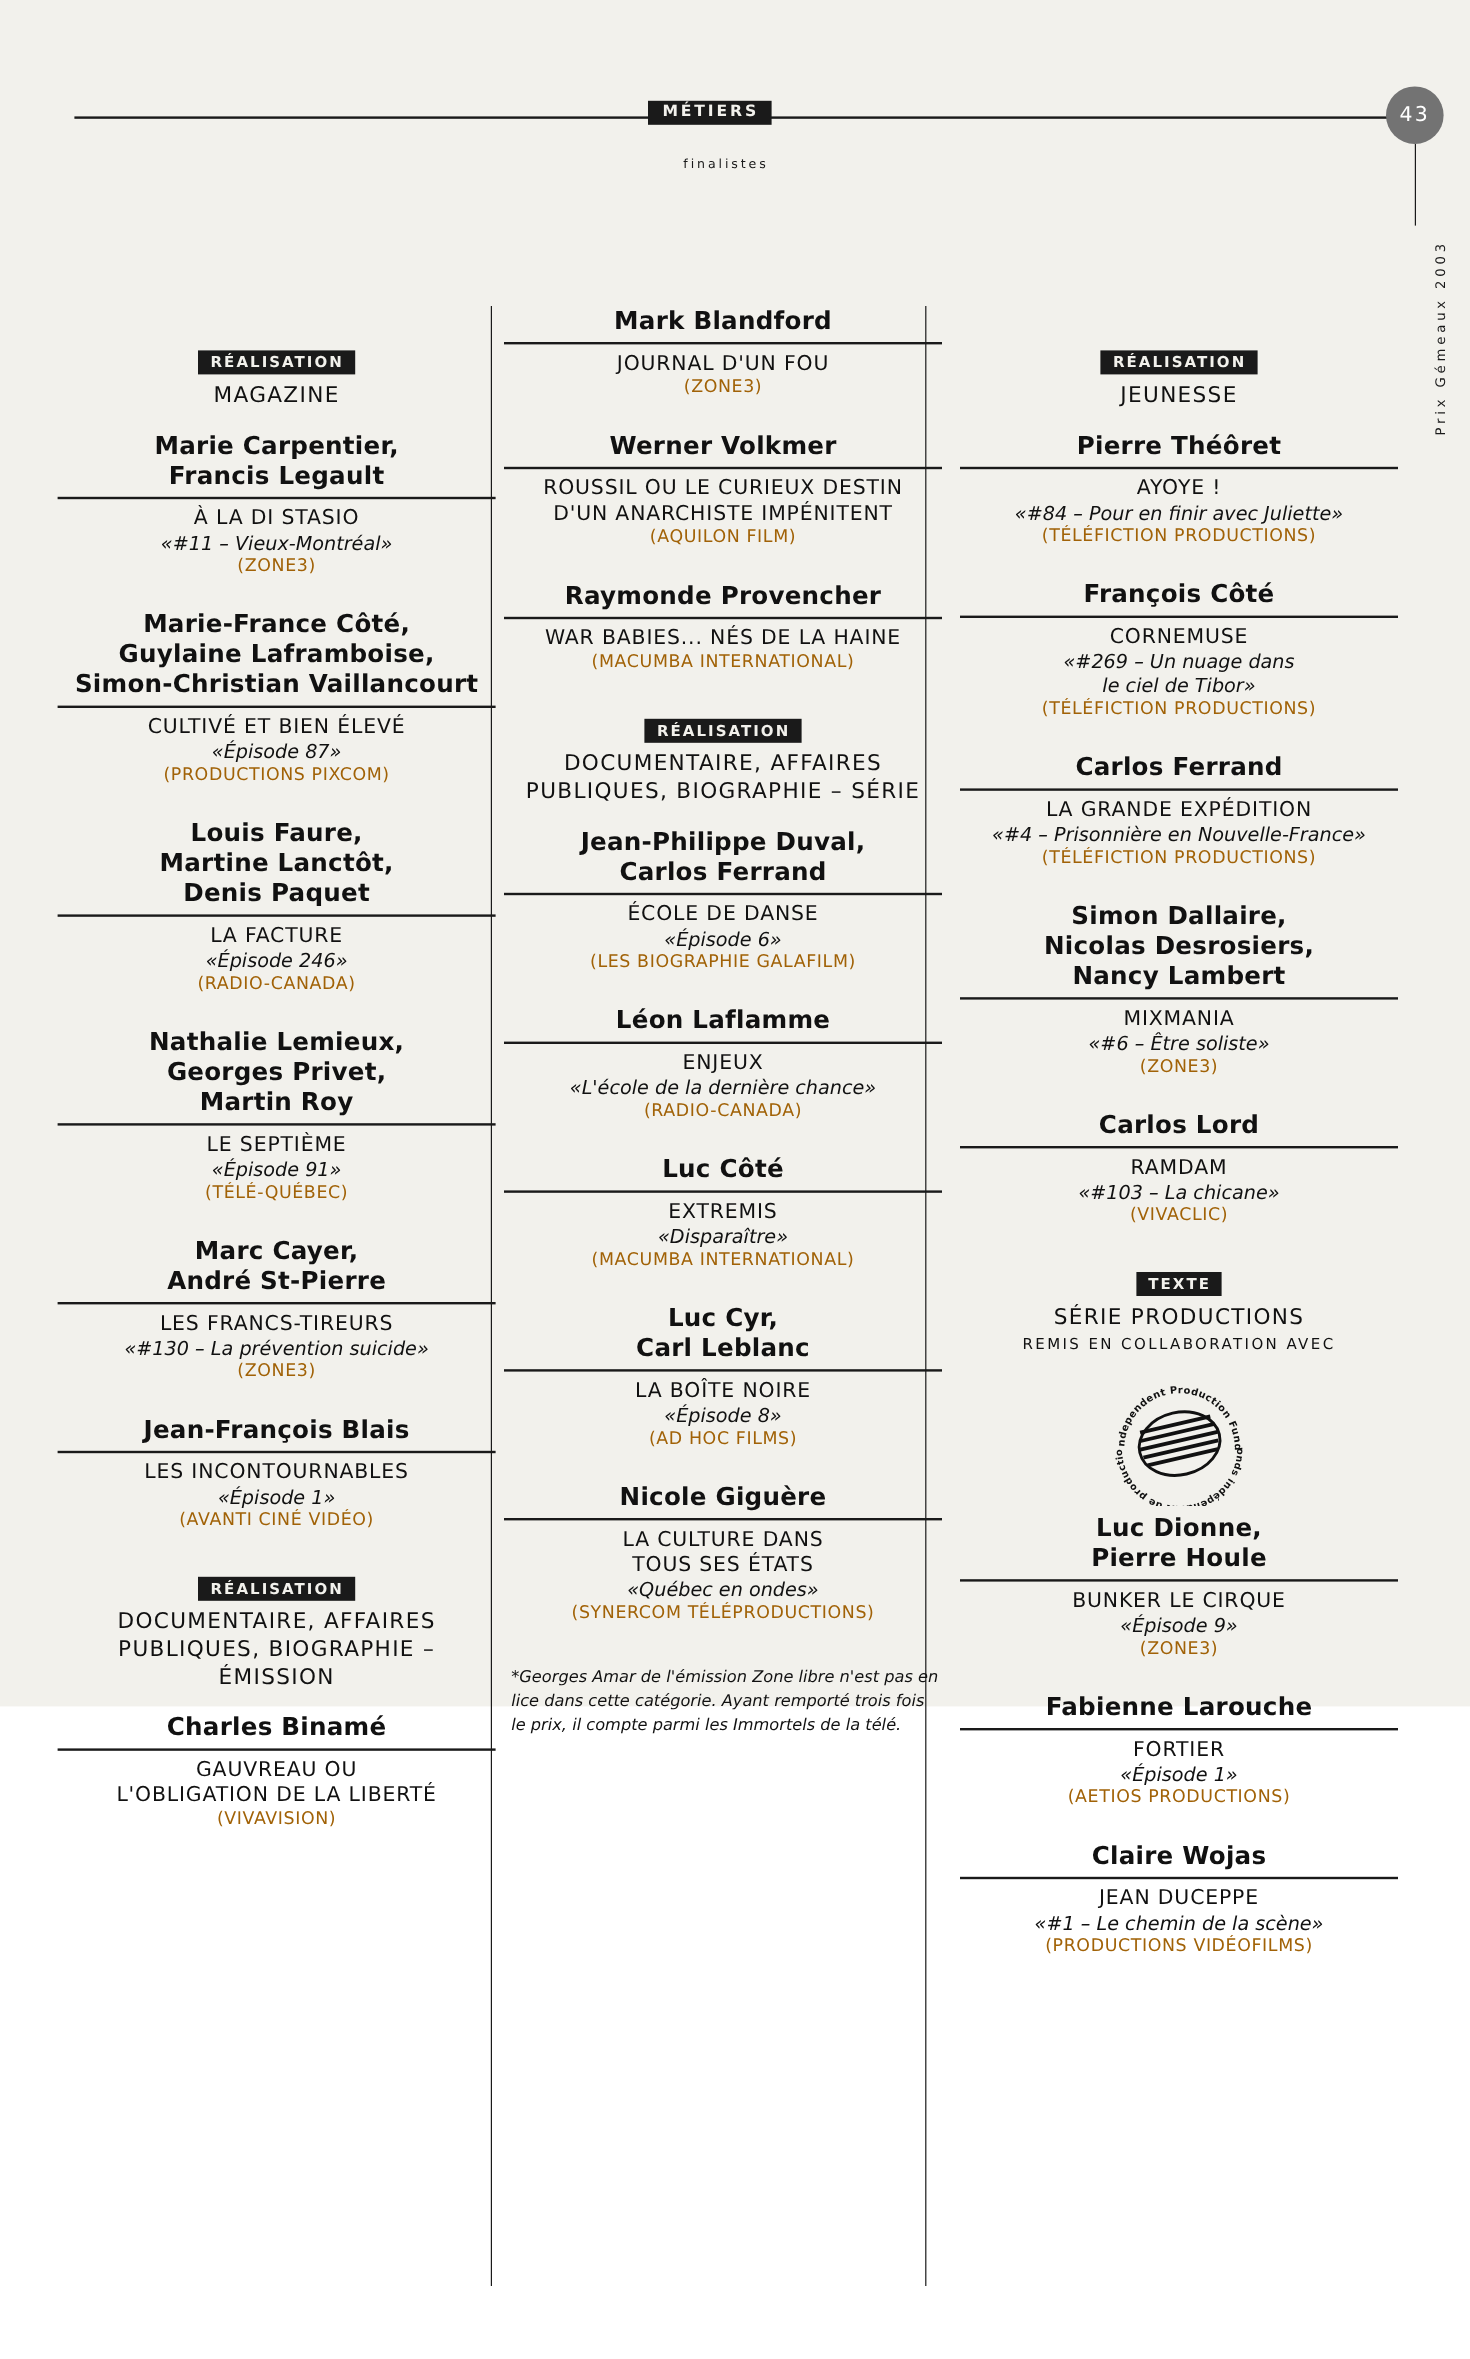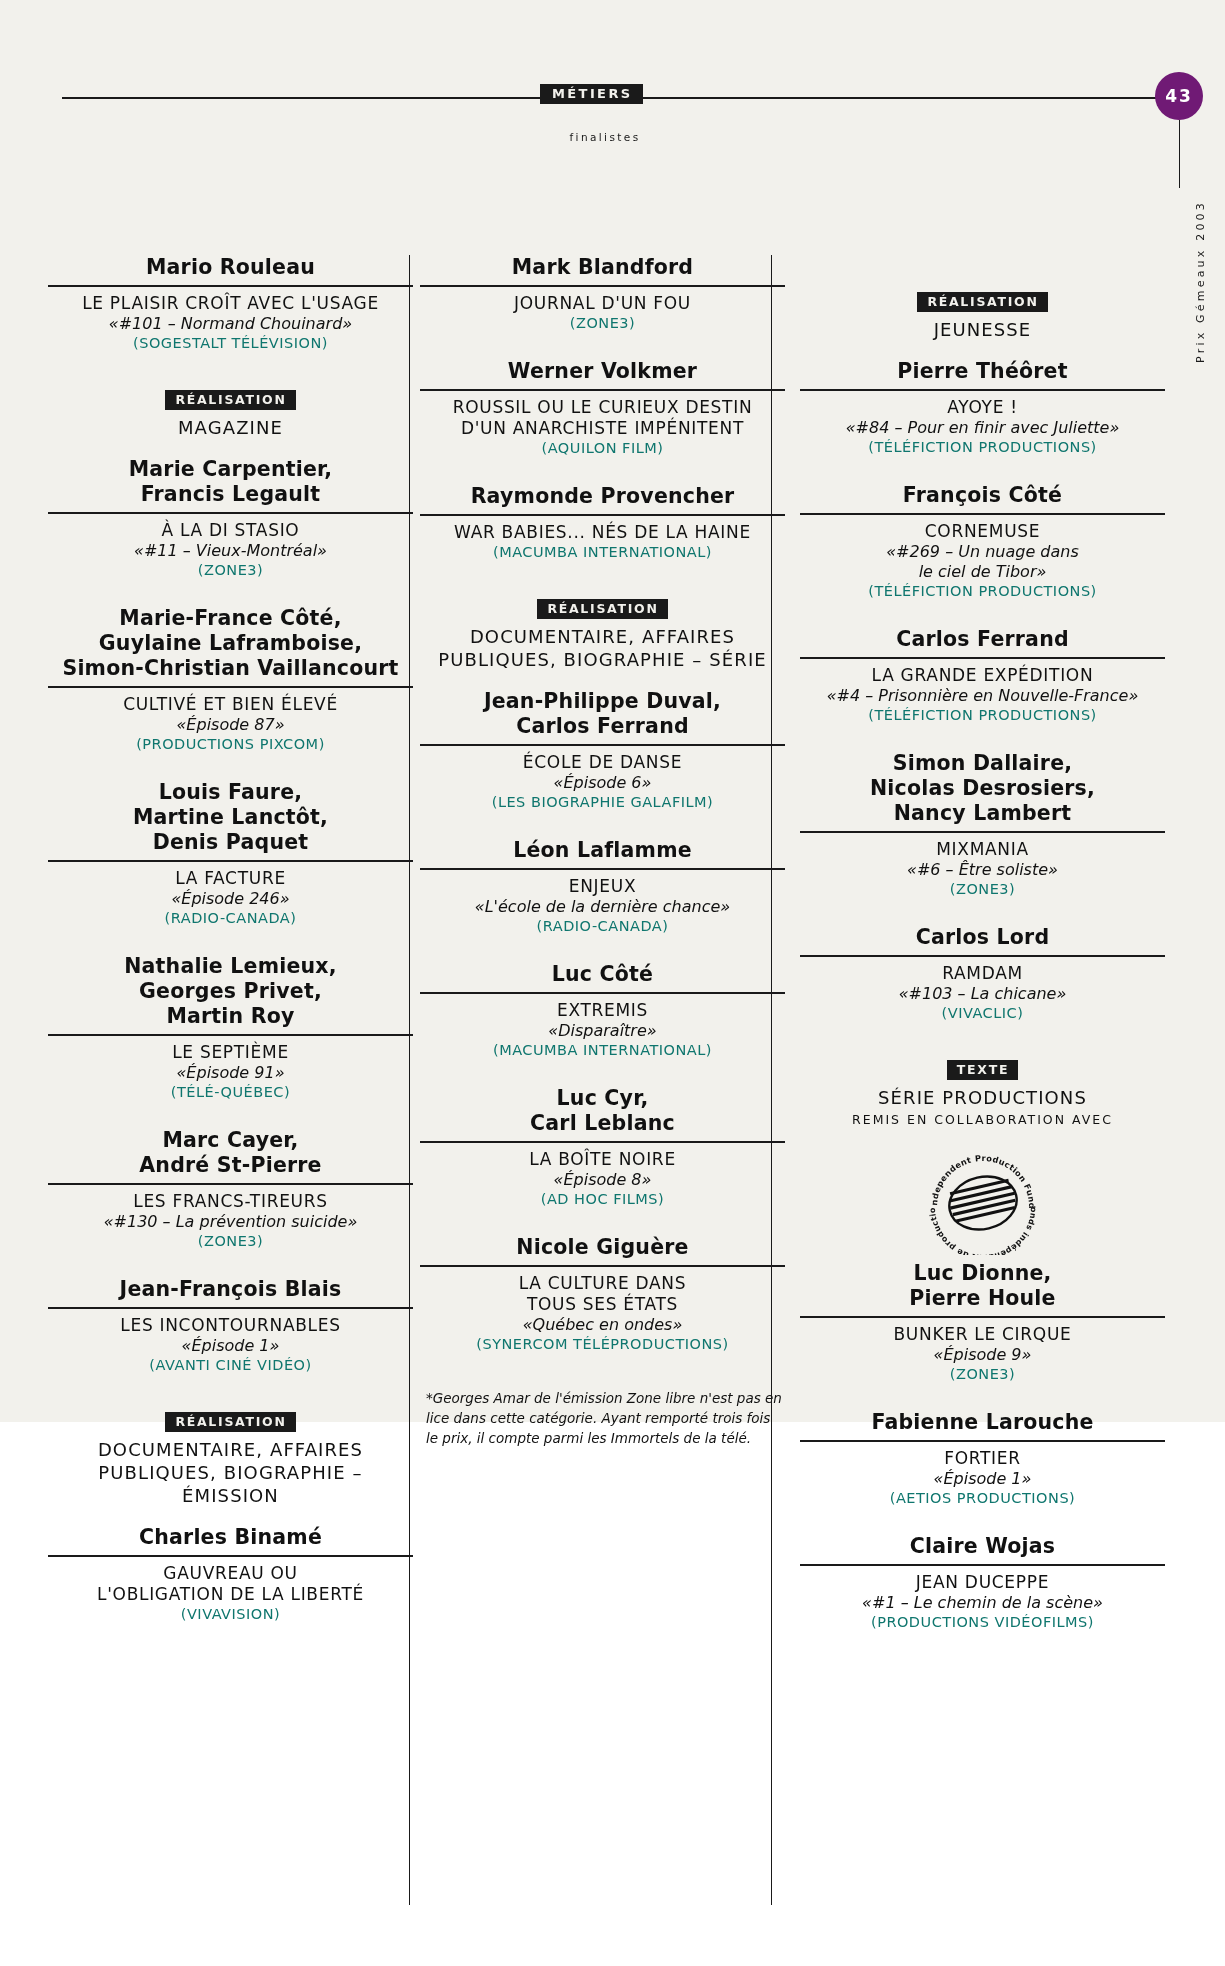--- a/index.html
+++ b/index.html
@@ -60,24 +60,24 @@
     color: #1a1a1a;
     margin-top: 24px;
   }
   .page-number {
     position: absolute;
     right: 22px;
     top: 72px;
     width: 48px;
     height: 48px;
     border-radius: 50%;
-    background: #701a75;
+    background: #737373;
     color: #ffffff;
     font-size: 17px;
-    font-weight: bold;
+    font-weight: normal;
     letter-spacing: 2px;
     display: flex;
     align-items: center;
     justify-content: center;
   }
   .side-rule {
     position: absolute;
     right: 45px;
     top: 120px;
     width: 1px;
@@ -151,21 +151,21 @@
   .entry-episode {
     font-size: 16px;
     font-style: italic;
     line-height: 20px;
     color: #111111;
   }
   .entry-prod {
     font-size: 14.5px;
     letter-spacing: 0.5px;
     line-height: 19px;
-    color: #0f766e;
+    color: #a16207;
   }
 
   
   .category {
     text-align: center;
     margin: 36px 0 18px 0;
   }
   .cat-badge {
     display: inline-block;
     background: #1a1a1a;
@@ -222,27 +222,20 @@
     <div class="page-number">43</div>
     <div class="side-rule"></div>
   </div>
   <div class="side-label">Prix Gémeaux 2003</div>
 
   <div class="columns">
     <div class="col-divider div1"></div>
     <div class="col-divider div2"></div>
 
     <div class="col col1" id="col-1">
-        <div class="entry">
-          <div class="entry-names">Mario Rouleau</div>
-          <div class="entry-rule"></div>
-          <div class="entry-title">LE PLAISIR CROÎT AVEC L'USAGE</div>
-          <div class="entry-episode">«#101 – Normand Chouinard»</div>
-          <div class="entry-prod">(SOGESTALT TÉLÉVISION)</div>
-        </div>
         <div class="category"><span class="cat-badge">RÉALISATION</span><div class="cat-name">MAGAZINE</div></div>
         <div class="entry">
           <div class="entry-names">Marie Carpentier,<br>Francis Legault</div>
           <div class="entry-rule"></div>
           <div class="entry-title">À LA DI STASIO</div>
           <div class="entry-episode">«#11 – Vieux-Montréal»</div>
           <div class="entry-prod">(ZONE3)</div>
         </div>
         <div class="entry">
           <div class="entry-names">Marie-France Côté,<br>Guylaine Laframboise,<br>Simon-Christian Vaillancourt</div>

